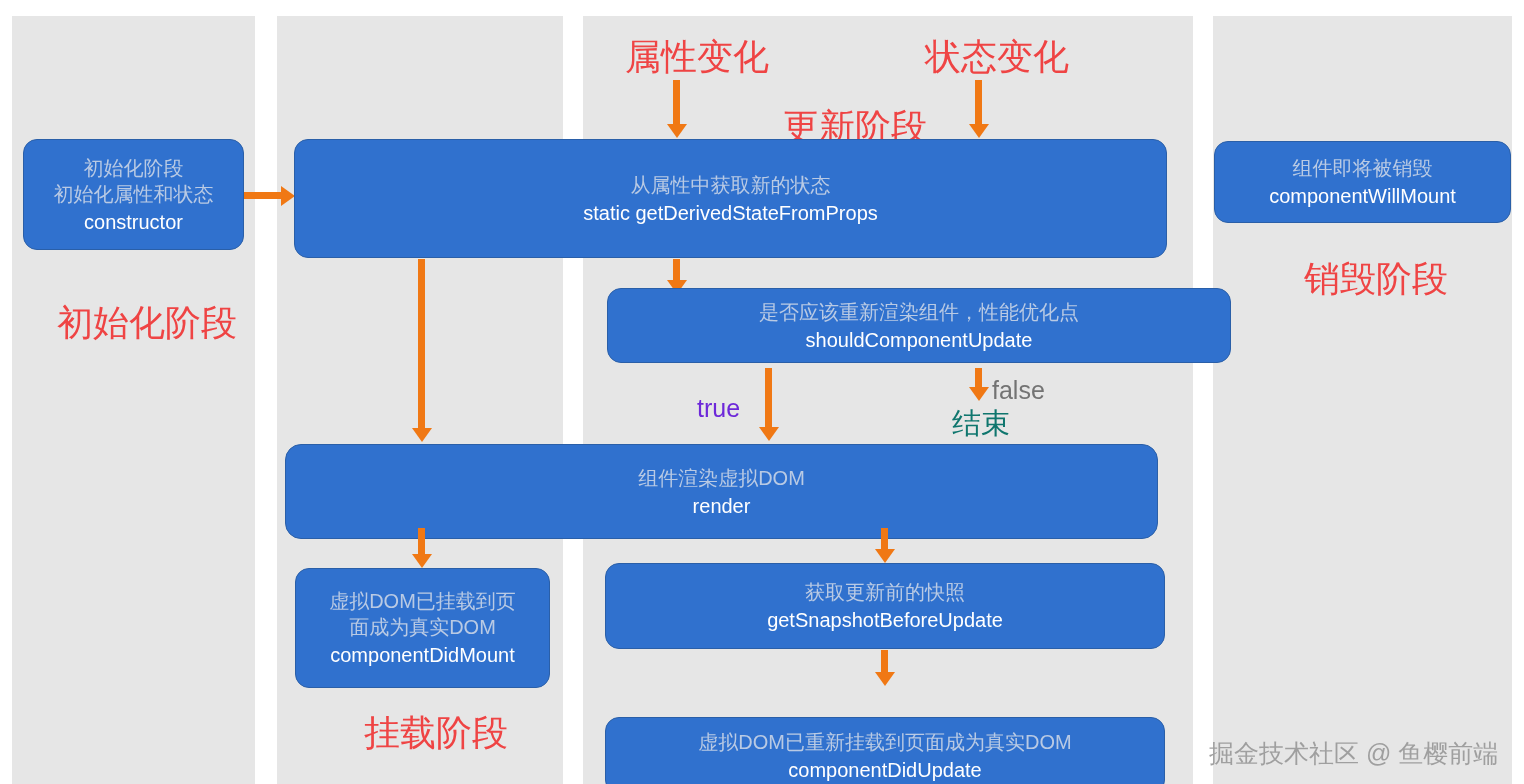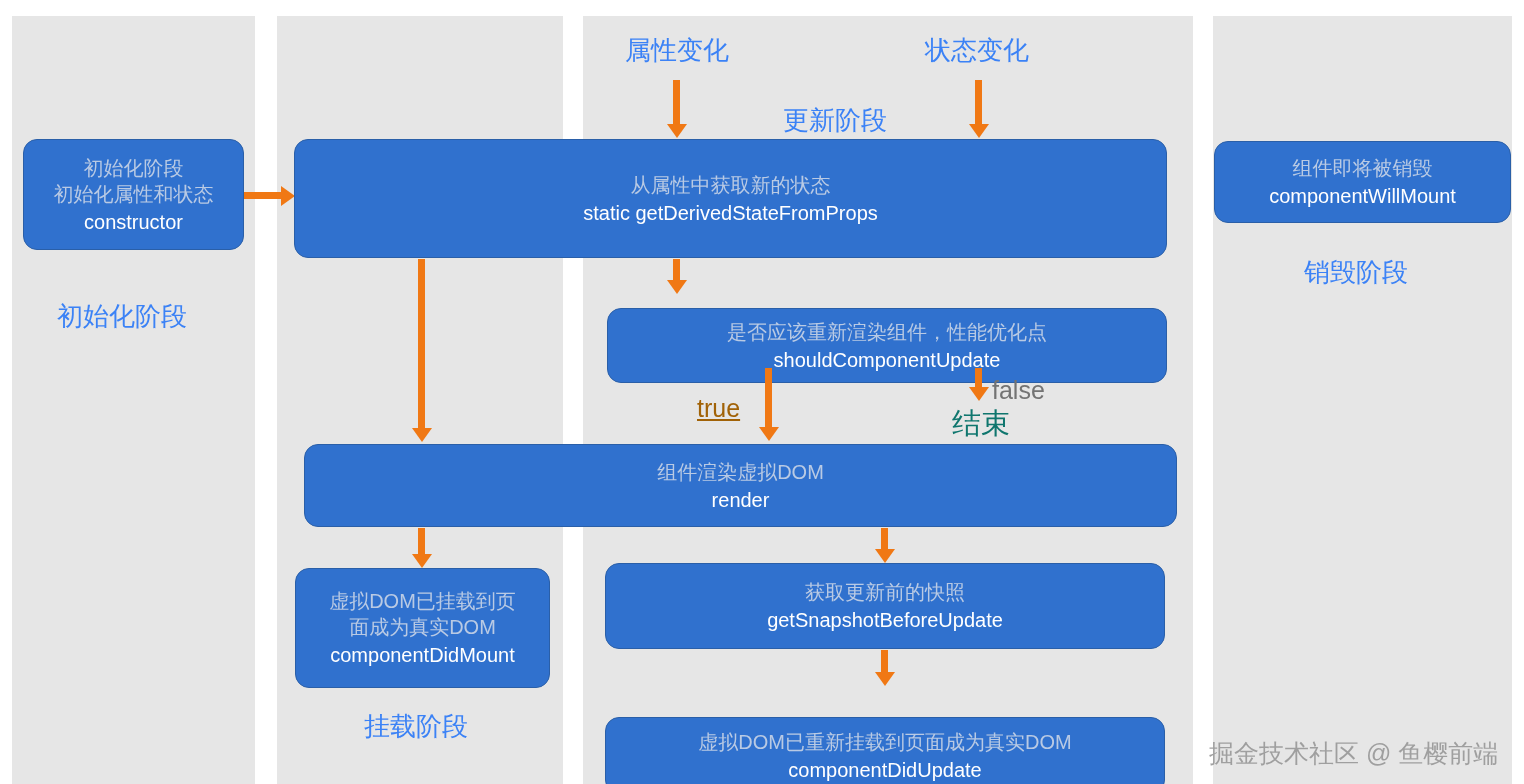--- a/index.html
+++ b/index.html
@@ -44,22 +44,22 @@
   }
   .box .en {
     color: #ffffff;
     font-size: 20px;
     margin-top: 2px;
   }
 
   
   .caption {
     position: absolute;
-    color: #3b82f6;
-    font-size: 26px;
+    color: #ef4444;
+    font-size: 36px;
     white-space: nowrap;
     font-family: Liberation Mono, monospace;
   }
 
   
   .arrow-v {
     position: absolute;
     width: 7px;
     background: #f07814;
   }
@@ -90,21 +90,21 @@
     border-bottom: 10px solid transparent;
     border-left: 14px solid #f07814;
   }
 
   
   .lbl {
     position: absolute;
     font-size: 25px;
     white-space: nowrap;
   }
-  .lbl-true  { color: #a16207; text-decoration: underline; }
+  .lbl-true  { color: #6d28d9; }
   .lbl-false { color: #737373; }
   .lbl-end   { color: #0f766e; font-size: 29px; }
 
   
   .watermark {
     position: absolute;
     color: #9a9a9a;
     font-size: 25px;
     white-space: nowrap;
     opacity: .92;
@@ -138,33 +138,33 @@
 
   <div class="box" style="left:294px; top:139px; width:873px; height:119px;">
     <div class="cn">从属性中获取新的状态</div>
     <div class="en">static  getDerivedStateFromProps</div>
   </div>
 
   <div class="arrow-v" style="left:418px; top:259px; height:170px;"></div>
 
   <div class="arrow-v" style="left:673px; top:259px; height:22px;"></div>
 
-  <div class="box" style="left:607px; top:308px; width:560px; height:75px;">
+  <div class="box" style="left:607px; top:288px; width:624px; height:75px;">
     <div class="cn">是否应该重新渲染组件，性能优化点</div>
     <div class="en">shouldComponentUpdate</div>
   </div>
 
   <div class="arrow-v" style="left:765px; top:368px; height:60px;"></div>
   <div class="lbl lbl-true" style="left:697px; top:394px;">true</div>
 
   <div class="arrow-v" style="left:975px; top:368px; height:20px;"></div>
   <div class="lbl lbl-false" style="left:992px; top:376px;">false</div>
   <div class="lbl lbl-end" style="left:952px; top:404px;">结束</div>
 
-  <div class="box" style="left:304px; top:444px; width:873px; height:83px;">
+  <div class="box" style="left:285px; top:444px; width:873px; height:95px;border-radius:16px;">
     <div class="cn">组件渲染虚拟DOM</div>
     <div class="en">render</div>
   </div>
 
   <div class="arrow-v" style="left:418px; top:528px; height:27px;"></div>
 
   <div class="arrow-v" style="left:881px; top:528px; height:22px;"></div>
 
   <div class="box" style="left:295px; top:568px; width:255px; height:120px;">
     <div class="cn">虚拟DOM已挂载到页

